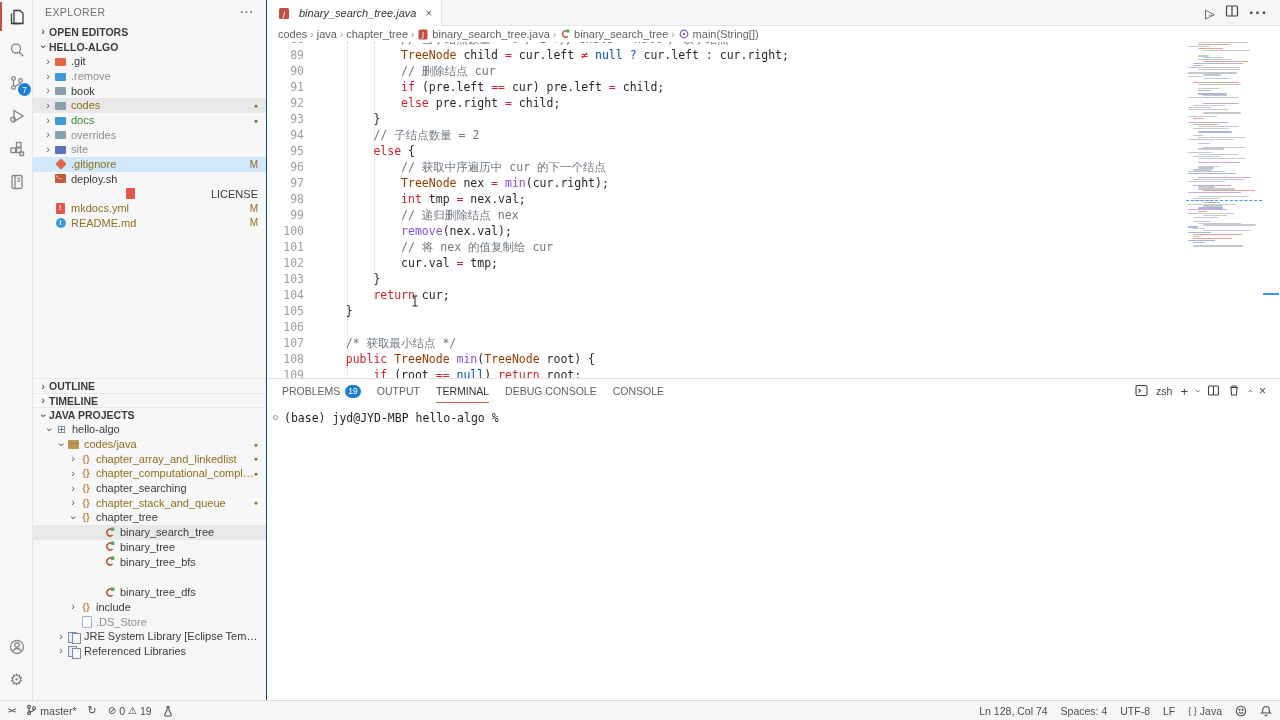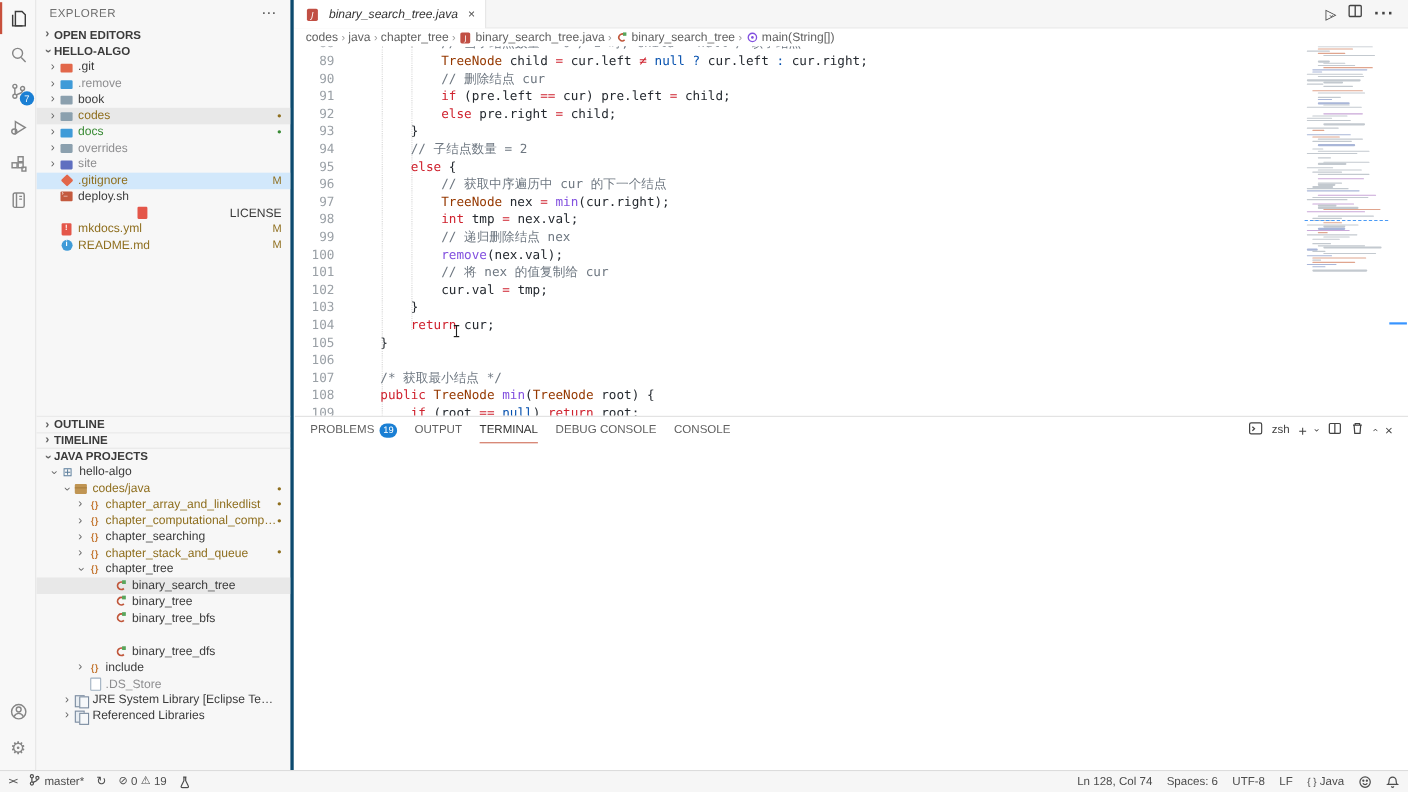--- a/index.html
+++ b/index.html
@@ -10,21 +10,21 @@
   
   #activitybar { position:absolute; left:0; top:0; width:33px; height:700px; background:#f8f8f8; border-right:1px solid #e4e4e4; z-index:5; }
   .ab-item { width:33px; height:33px; display:flex; align-items:center; justify-content:center; color:#868686; position:relative; }
   .ab-item.active { color:#3b3b3b; }
   .ab-item.active::before { content:""; position:absolute; left:0; top:2px; bottom:2px; width:2px; background:#c8503c; }
   .ab-item svg { stroke:currentColor; fill:none; stroke-width:1.3; }
   .ab-badge { position:absolute; right:2px; bottom:3px; min-width:13px; height:13px; border-radius:7px; background:#1a7fd4; color:#fff; font-size:8.5px; display:flex; align-items:center; justify-content:center; padding:0 2px; }
   #ab-bottom { position:absolute; bottom:4px; left:0; width:33px; }
 
   
-  #sidebar { position:absolute; left:33px; top:0; width:234px; height:700px; background:#f7f7f7; border-right:3px solid #0c4a6e; font-size:11px; overflow:hidden; }
+  #sidebar { position:absolute; left:33px; top:0; width:234px; height:700px; background:#f7f7f7; border-right:1px solid #0c4a6e; font-size:11px; overflow:hidden; }
   #sb-title { height:24px; display:flex; align-items:center; padding:0 12px; color:#6f6f6f; font-size:10.5px; letter-spacing:.4px; }
   #sb-title .more { margin-left:auto; color:#616161; letter-spacing:1px; font-weight:bold; }
   .sec-row { height:15px; display:flex; align-items:center; font-weight:bold; font-size:10.5px; color:#3b3b3b; padding-left:4px; }
   .sec-row .chev { width:12px; text-align:center; }
   .sec-div { border-top:1px solid #e8e8e8; }
   .chev { color:#646464; font-size:11px; line-height:1; display:inline-block; width:12px; flex:none; text-align:center; }
   .chev.open { transform:rotate(90deg); }
   .trow { height:14.7px; display:flex; align-items:center; padding-right:8px; cursor:pointer; white-space:nowrap; }
   .trow .lbl { overflow:hidden; text-overflow:ellipsis; }
   .trow.hover { background:#e8e8e8; }
@@ -611,20 +611,24 @@
               <rect x="1.5" y="2" width="10" height="9" rx="1"></rect>
               <path d="M6.5 2v9"></path>
             </svg></span>
           <span><svg width="12" height="13" viewBox="0 0 12 13">
               <path d="M2 3.5h8M4 3.5V2h4v1.5M3 3.5l.6 7.5h4.8l.6-7.5"></path>
             </svg></span>
           <span style="font-size:9px;display:inline-block;transform:rotate(-90deg)">›</span>
           <span style="font-size:12px">×</span>
         </div>
       </div>
+    <div id="terminal">
+      <span id="term-decor"></span>
+      <span>(base) jyd@JYD-MBP hello-algo %</span>
+    </div>
   </div>
 </div>
 
 <div id="statusbar">
   <span class="sb-item">
       <span class="remote-glyph">&gt;&lt;</span>
     </span>
   <span class="sb-item">
     <span><svg width="11" height="12" viewBox="0 0 11 12">
           <circle cx="3" cy="2.7" r="1.4"></circle>
@@ -643,21 +647,21 @@
     <span class="ico" style="font-size:10px">⚠</span>
     <span>19</span>
   </span>
   <span class="sb-item">
     <svg width="10" height="12" viewBox="0 0 10 12">
         <path d="M3.5 1.5h3M4.2 1.5v3.2L1.8 9.5a1 1 0 0 0 .9 1.5h4.6a1 1 0 0 0 .9-1.5L5.8 4.7V1.5"></path>
       </svg>
   </span>
   <span class="sb-right">
     <span class="sb-item">Ln 128, Col 74</span>
-    <span class="sb-item">Spaces: 6</span>
+    <span class="sb-item">Spaces: 4</span>
     <span class="sb-item">UTF-8</span>
     <span class="sb-item">LF</span>
     <span class="sb-item">
         <span style="font-size:9px">{&nbsp;}</span>
         <span>Java</span>
       </span>
     <span class="sb-item">
         <svg width="12" height="12" viewBox="0 0 12 12">
           <circle cx="6" cy="6" r="4.7"></circle>
           <path d="M4 7c.5.9 1.2 1.3 2 1.3S7.5 7.9 8 7"></path>

